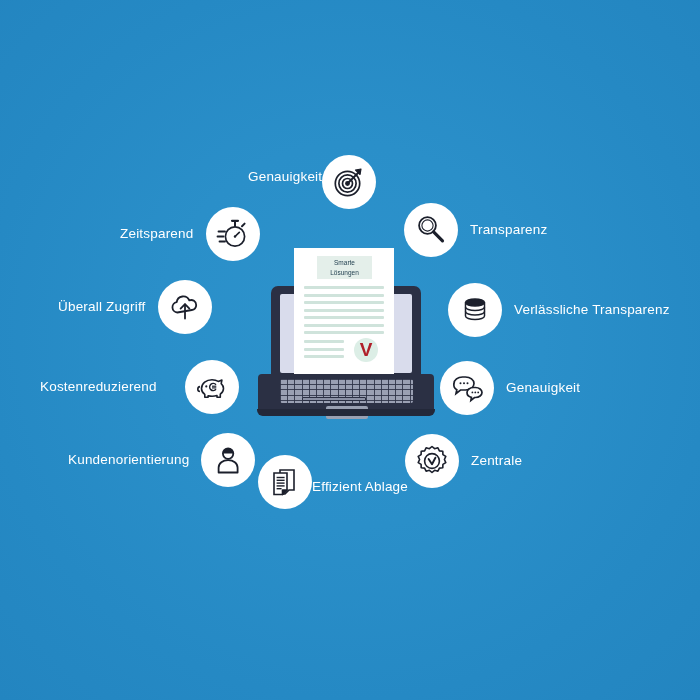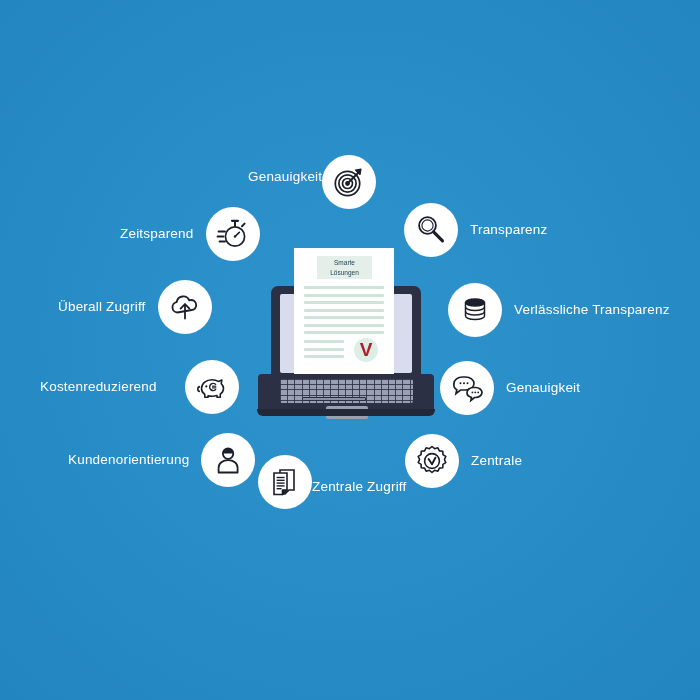--- a/index.html
+++ b/index.html
@@ -298,21 +298,21 @@
         <path d="M11 4 h14 v20 h-5 l-4 4 h-5 Z" fill="#fff"></path>
         <path d="M5 7 h13 v17 l-4.5 4.5 H5 Z" fill="#fff"></path>
         <path d="M13.5 28.5 v-4.5 H18 Z" fill="#1b1f2b" stroke-linejoin="round"></path>
         <path d="M7.6 11.5 h8" stroke-width="1.4"></path>
         <path d="M7.6 14.3 h8" stroke-width="1.4"></path>
         <path d="M7.6 17.1 h8" stroke-width="1.4"></path>
         <path d="M7.6 19.9 h8" stroke-width="1.4"></path>
         <path d="M7.6 22.7 h5" stroke-width="1.4"></path>
       </svg>
     </div>
-    <div class="nlabel">Zentrale Zugriff</div>
+    <div class="nlabel">Effizient Ablage</div>
   </div>
 
   <div class="node left" style="left:68px; top:433px;">
     <div class="nlabel">Kundenorientierung</div>
     <div class="bubble">
       <svg width="30" height="30" viewBox="0 0 30 30" fill="none" stroke="#1b1f2b" stroke-width="1.8">
         <path d="M9.8 8.2 a5.3 5.3 0 1 1 10.6 0 a5.3 5.3 0 0 1 -10.6 0 Z" fill="#1b1f2b" stroke="none"></path>
         <circle cx="15.1" cy="8.6" r="5.2" fill="#fff" stroke="none"></circle>
         <path d="M15.1 3.4 a5.2 5.2 0 0 1 5.2 5.2 h-10.4 a5.2 5.2 0 0 1 5.2 -5.2 Z" fill="#1b1f2b" stroke="none"></path>
         <circle cx="15.1" cy="8.6" r="5.2"></circle>

